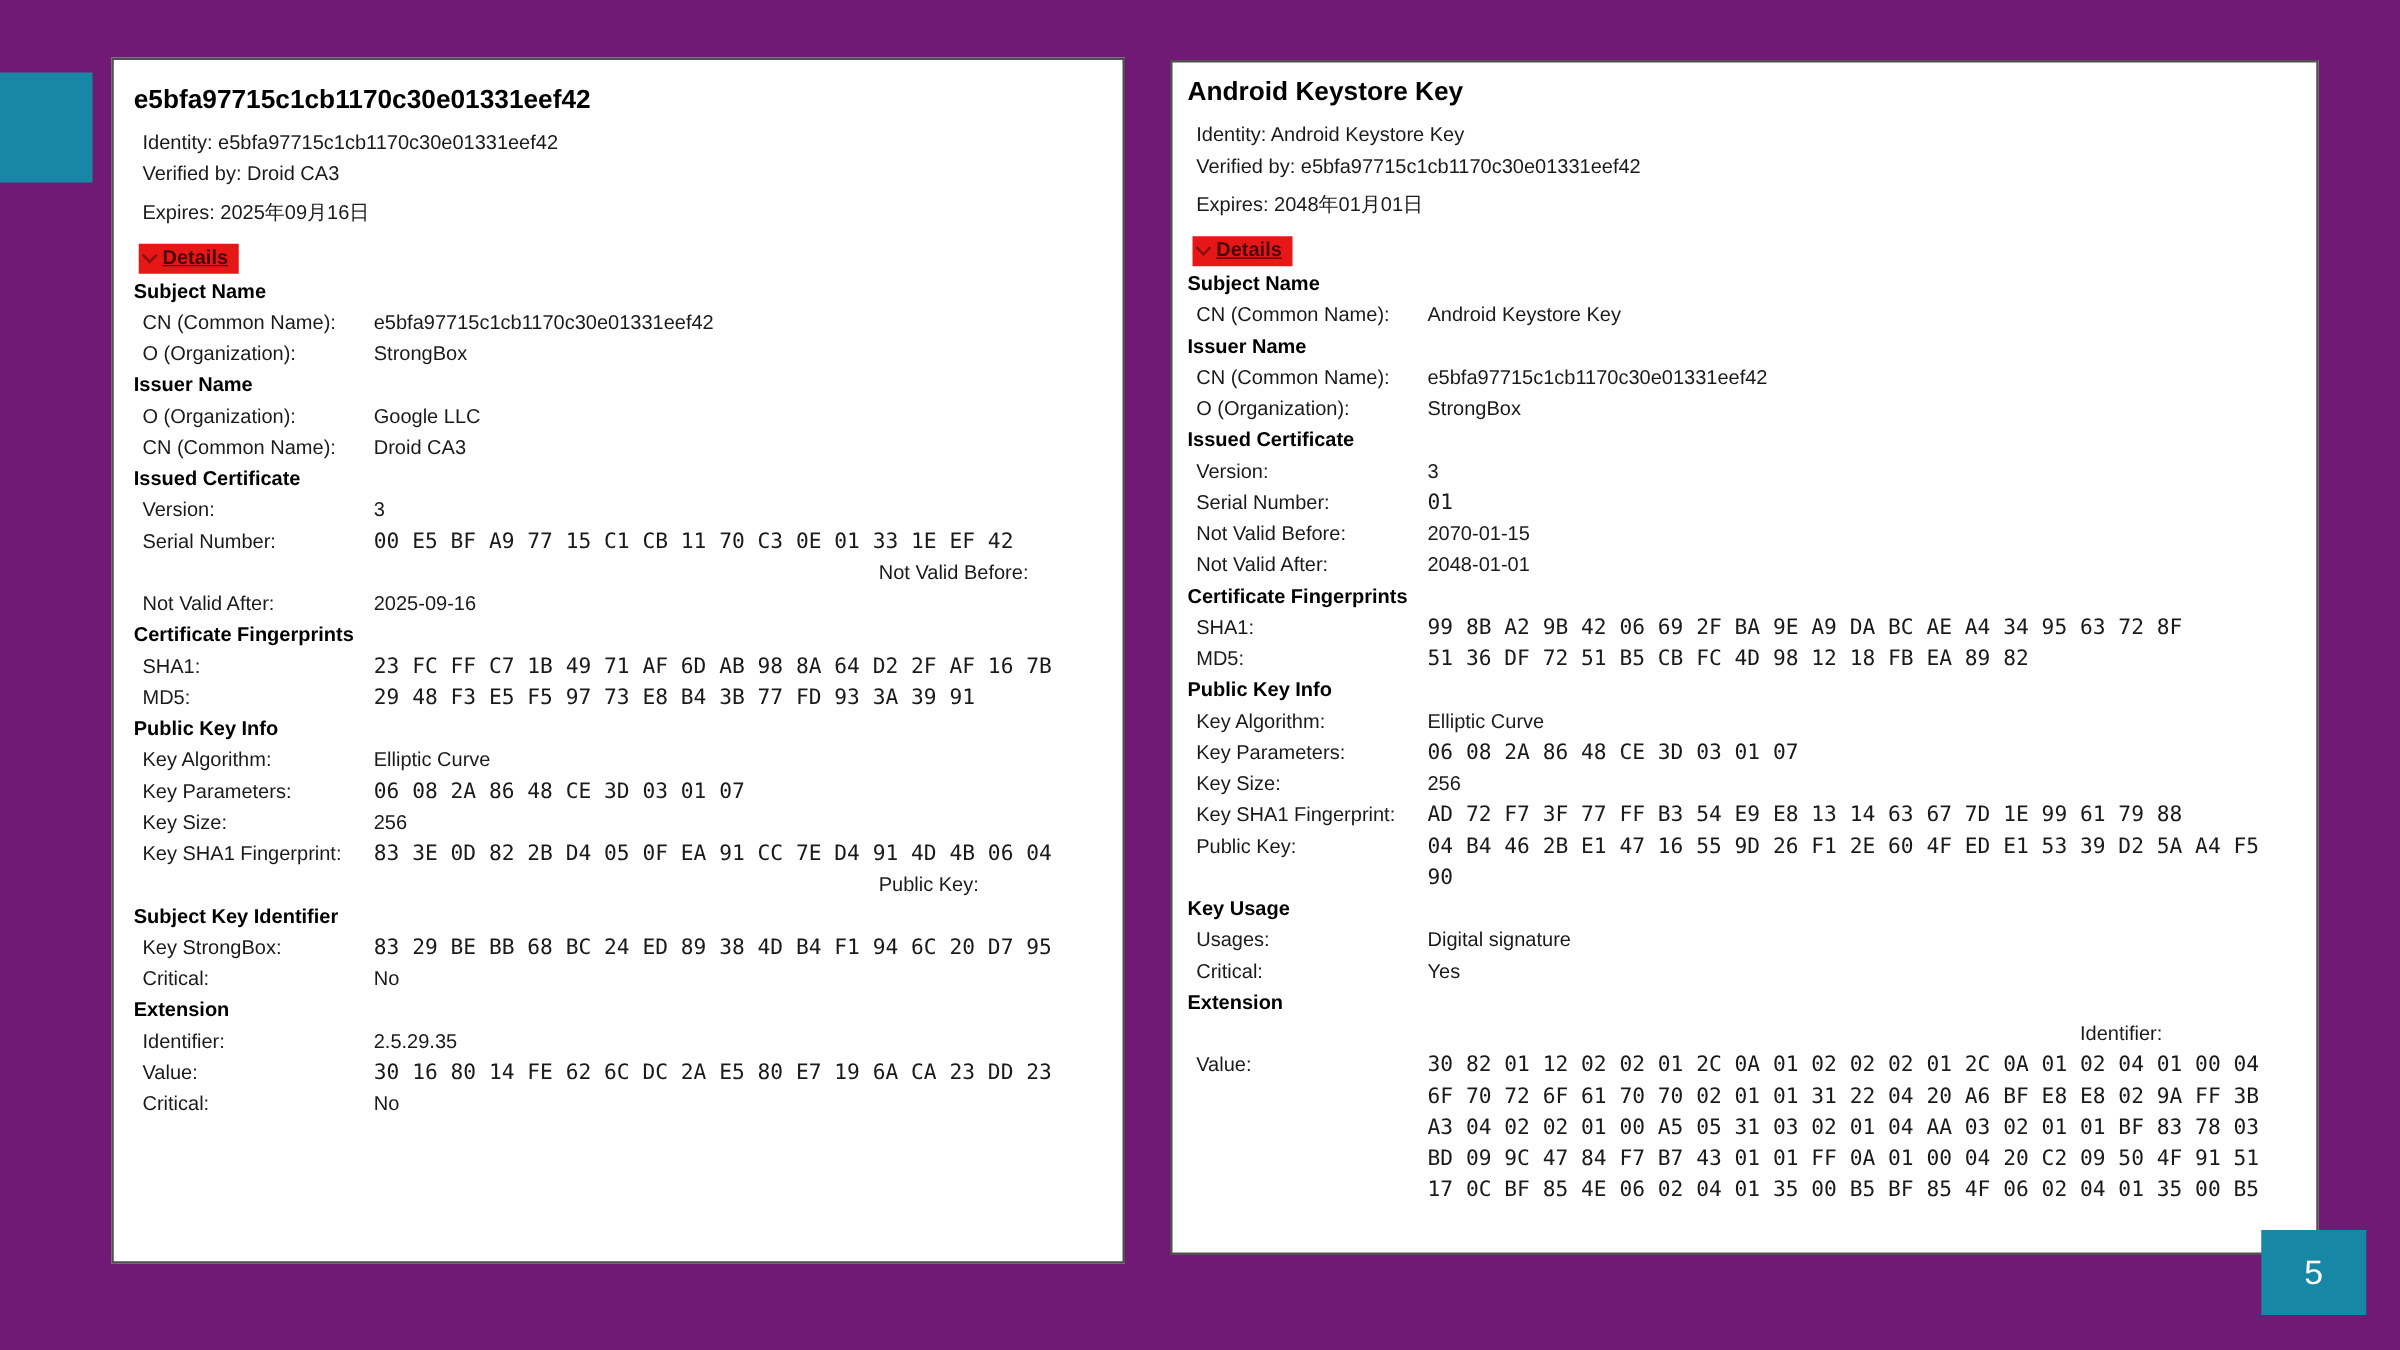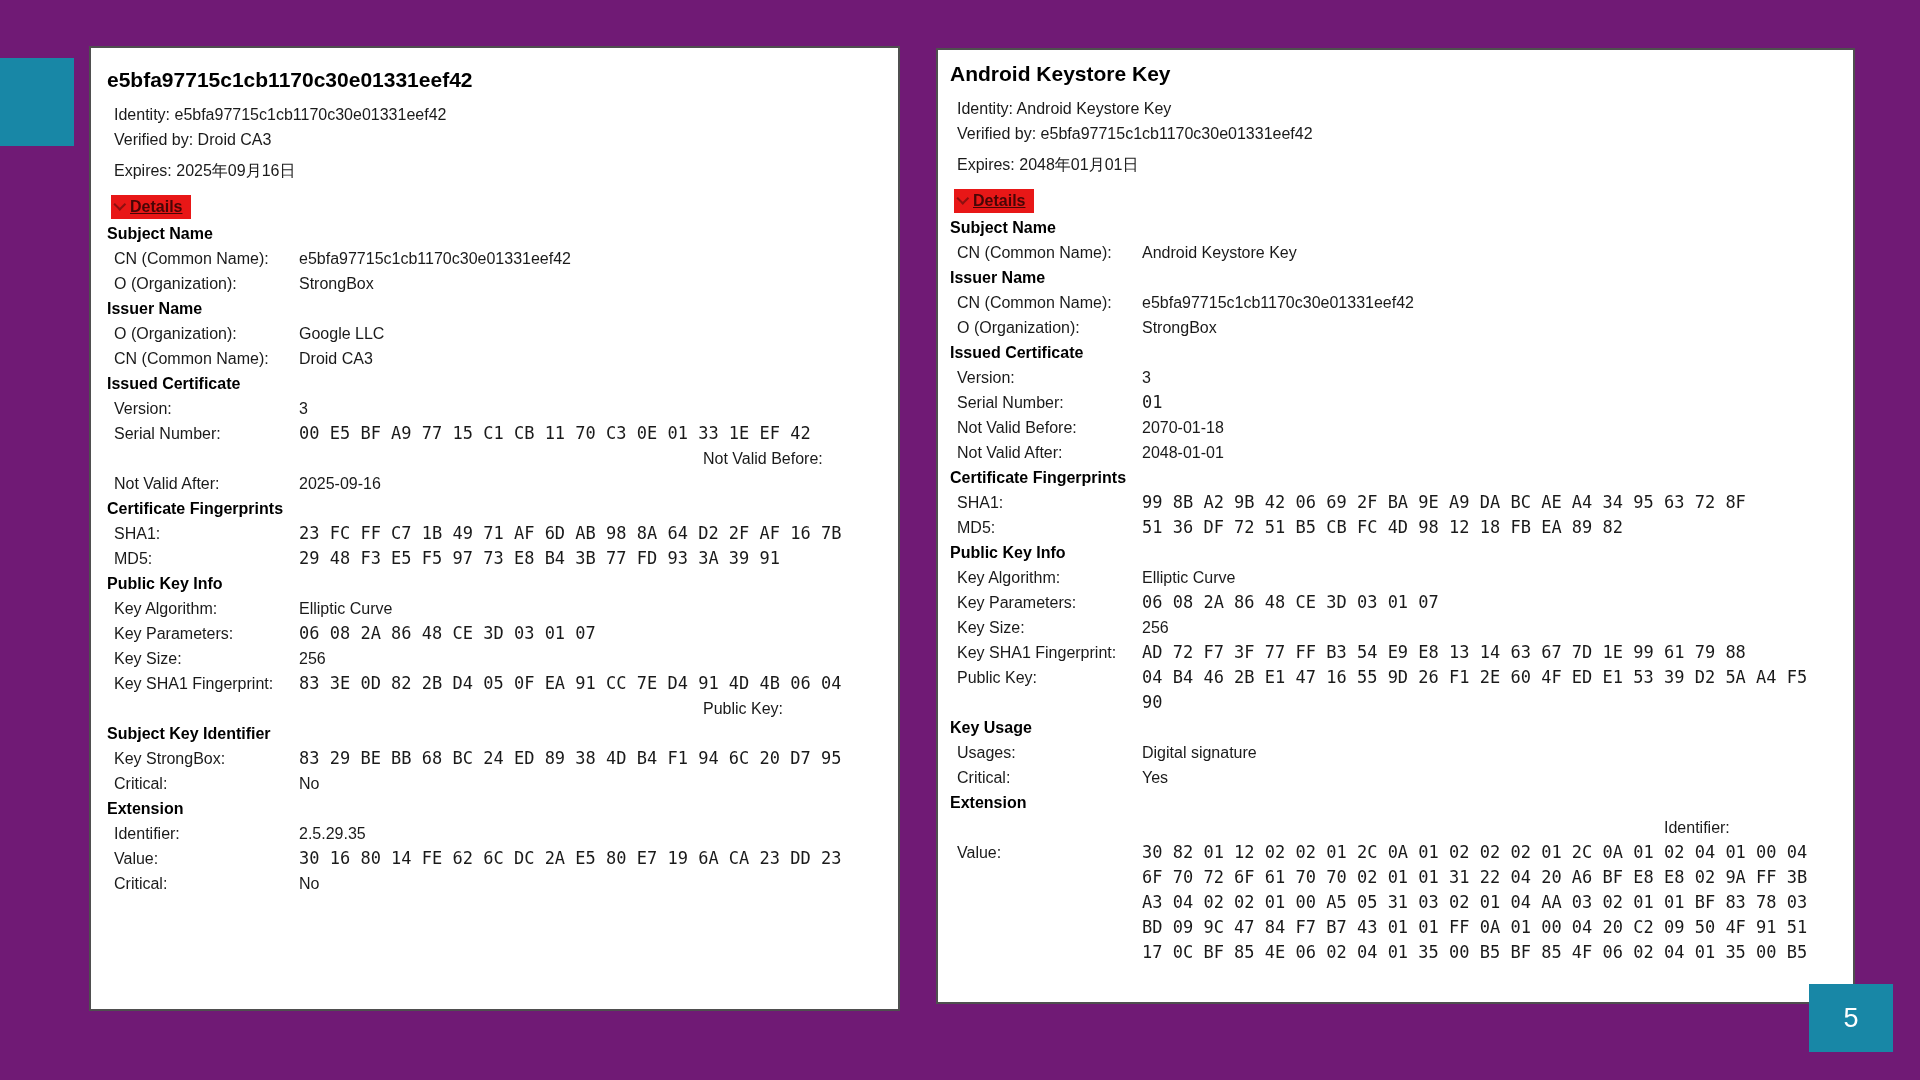--- a/index.html
+++ b/index.html
@@ -235,21 +235,21 @@
     <span class="row-value">3</span>
   </div>
 
   <div class="row">
     <span class="row-label">Serial Number:</span>
     <span class="row-value mono">01</span>
   </div>
 
   <div class="row">
     <span class="row-label">Not Valid Before:</span>
-    <span class="row-value">2070-01-18</span>
+    <span class="row-value">2070-01-15</span>
   </div>
 
   <div class="row">
     <span class="row-label">Not Valid After:</span>
     <span class="row-value">2048-01-01</span>
   </div>
 </div>
   </div>
 
   <div class="section">

